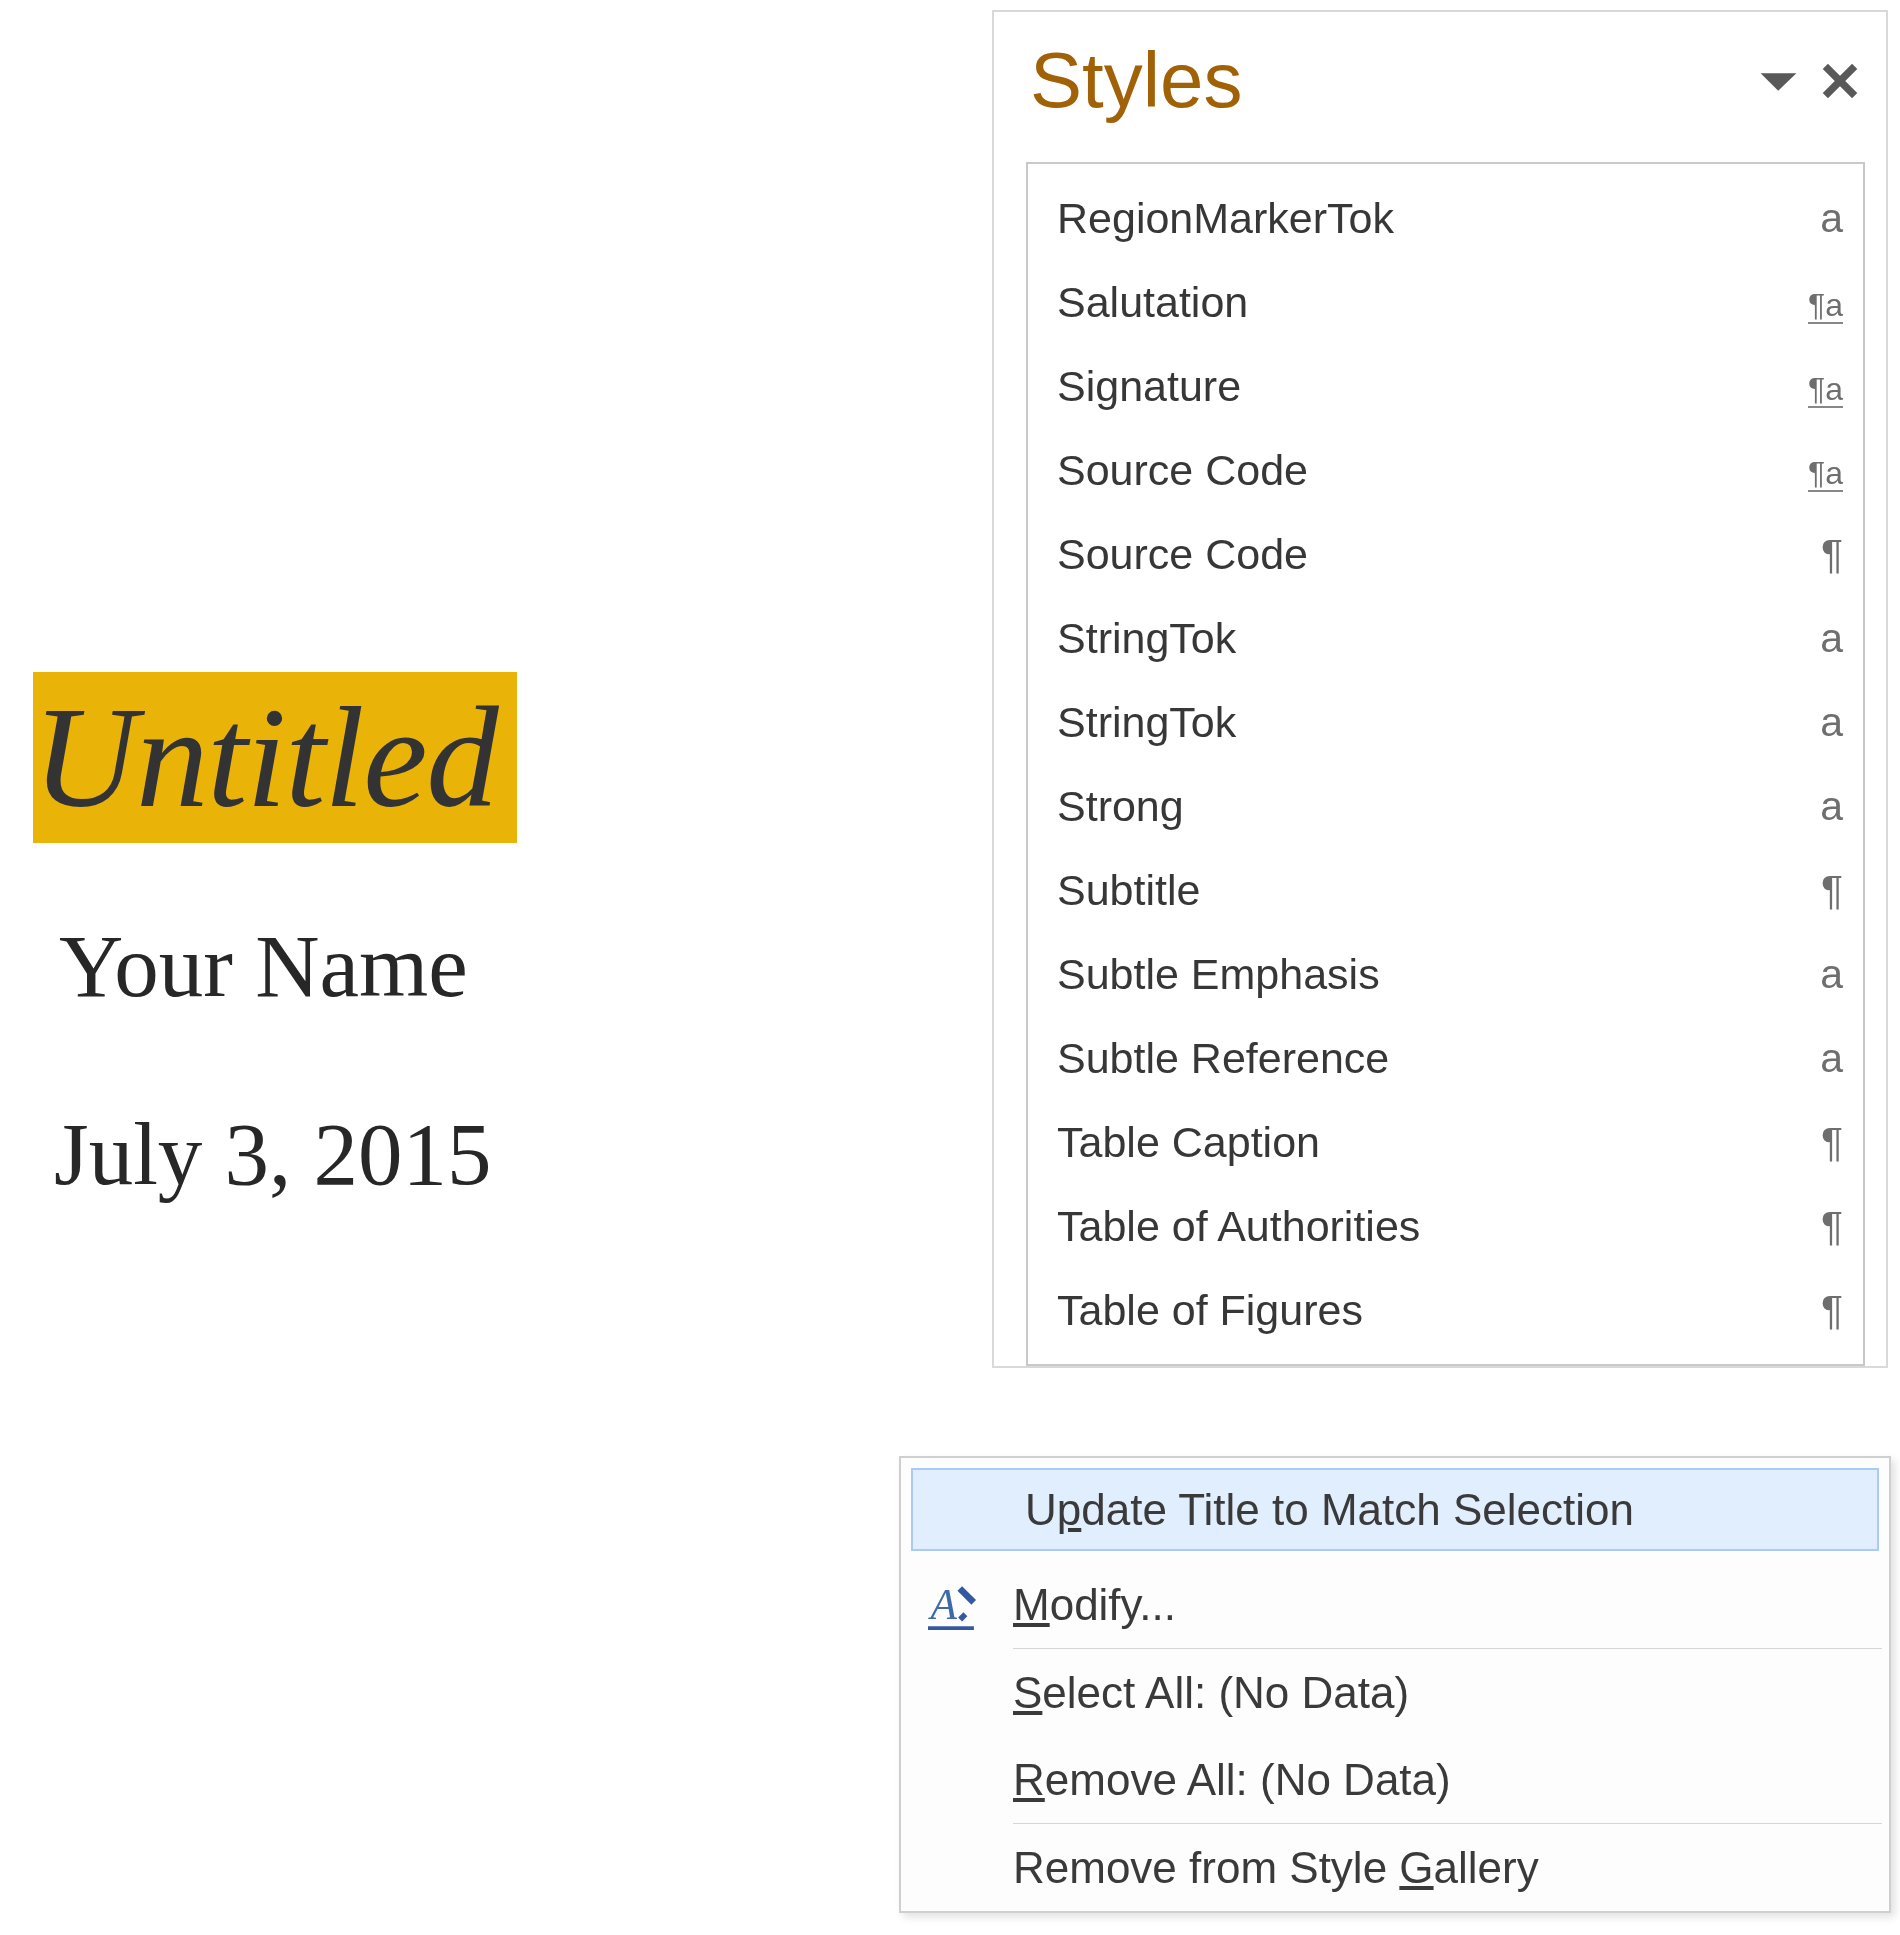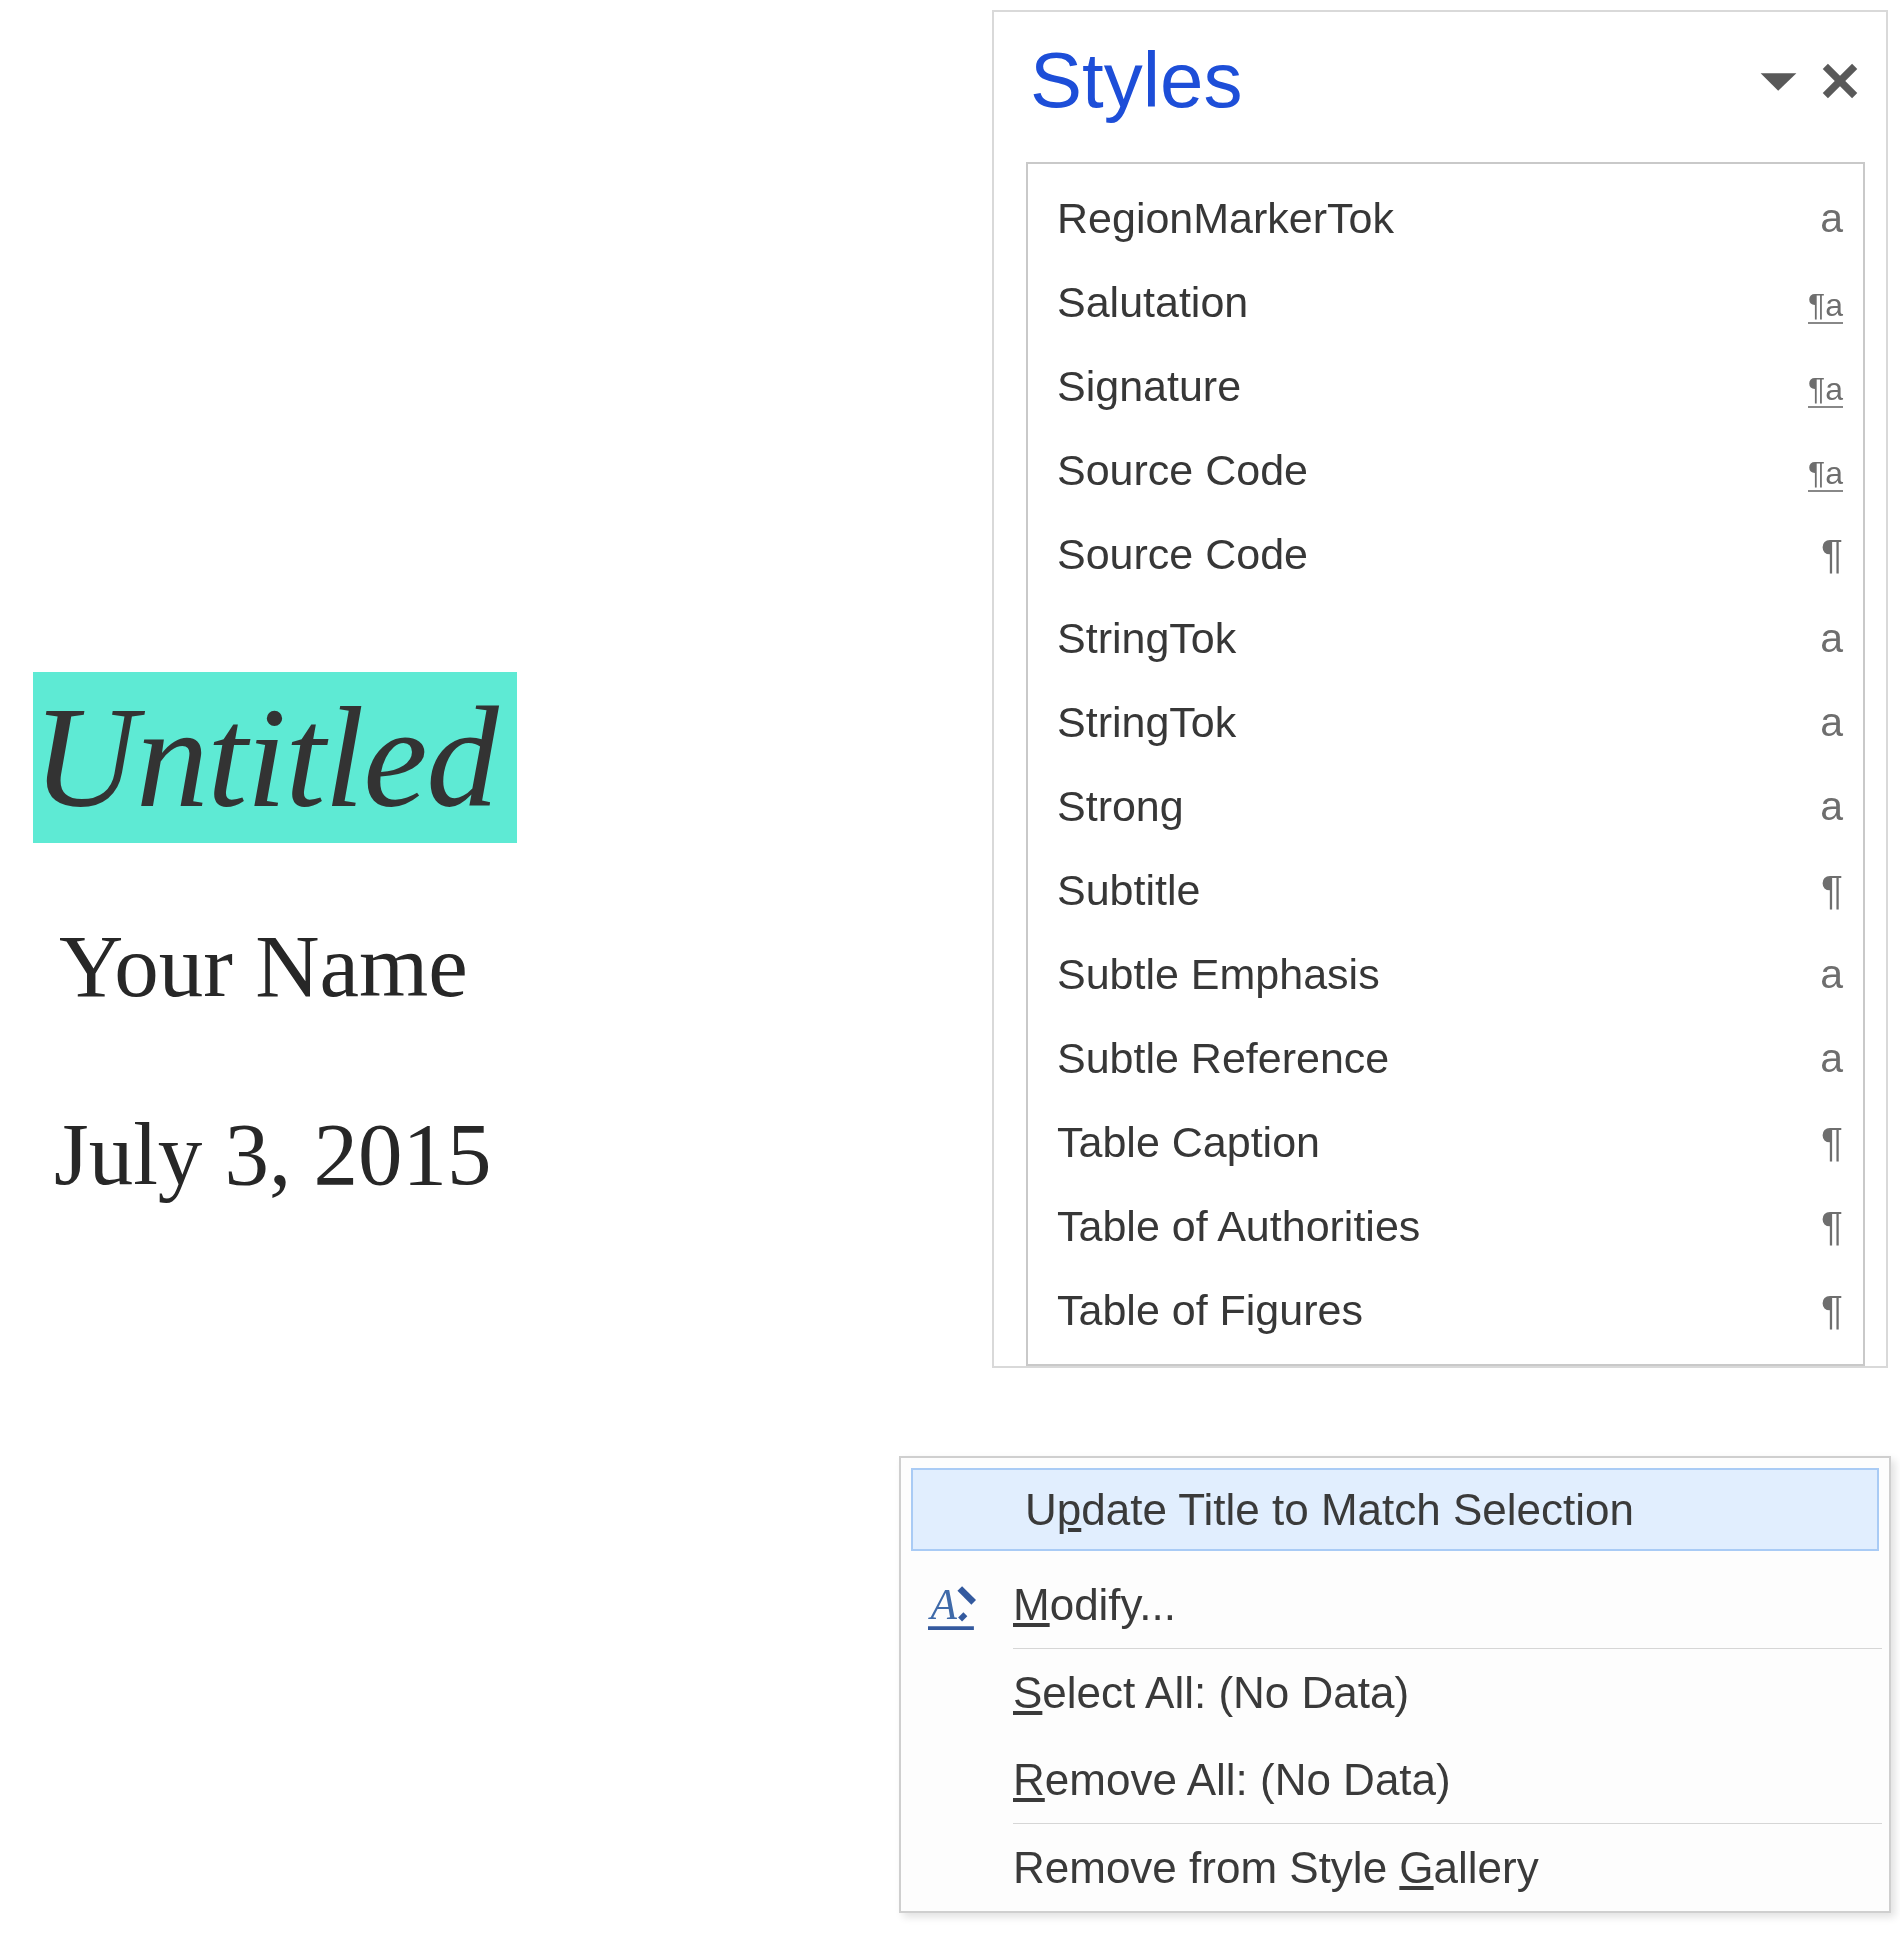--- a/index.html
+++ b/index.html
@@ -12,21 +12,21 @@
     overflow: hidden;
   }
   
   .doc-area {
     position: absolute;
     left: 26px;
     top: 672px;
     width: 738px;
   }
   .title-box {
-    background: #5eead4;
+    background: #eab308;
     padding: 13px 20px 13px 0px;
     display: inline-block;
     margin-left: 6.6px;
   }
   .title-text {
     font-family: "Palatino Linotype","Book Antiqua",Palatino,serif;
     font-style: italic;
     font-size: 145px;
     line-height: 1;
     color: #333333;
@@ -57,21 +57,21 @@
     box-sizing: border-box;
     background: #ffffff;
   }
   .pane-header {
     display: flex;
     align-items: center;
     padding: 23px 26px 23px 36px;
   }
   .pane-title {
     font-size: 78px;
-    color: #1d4ed8;
+    color: #a16207;
     font-family: "Segoe UI Light","Segoe UI",sans-serif;
     font-weight: 300;
     flex: 1;
   }
   .pane-controls {
     display: flex;
     align-items: center;
     gap: 20px;
   }
   .pane-controls svg { display:block; }

